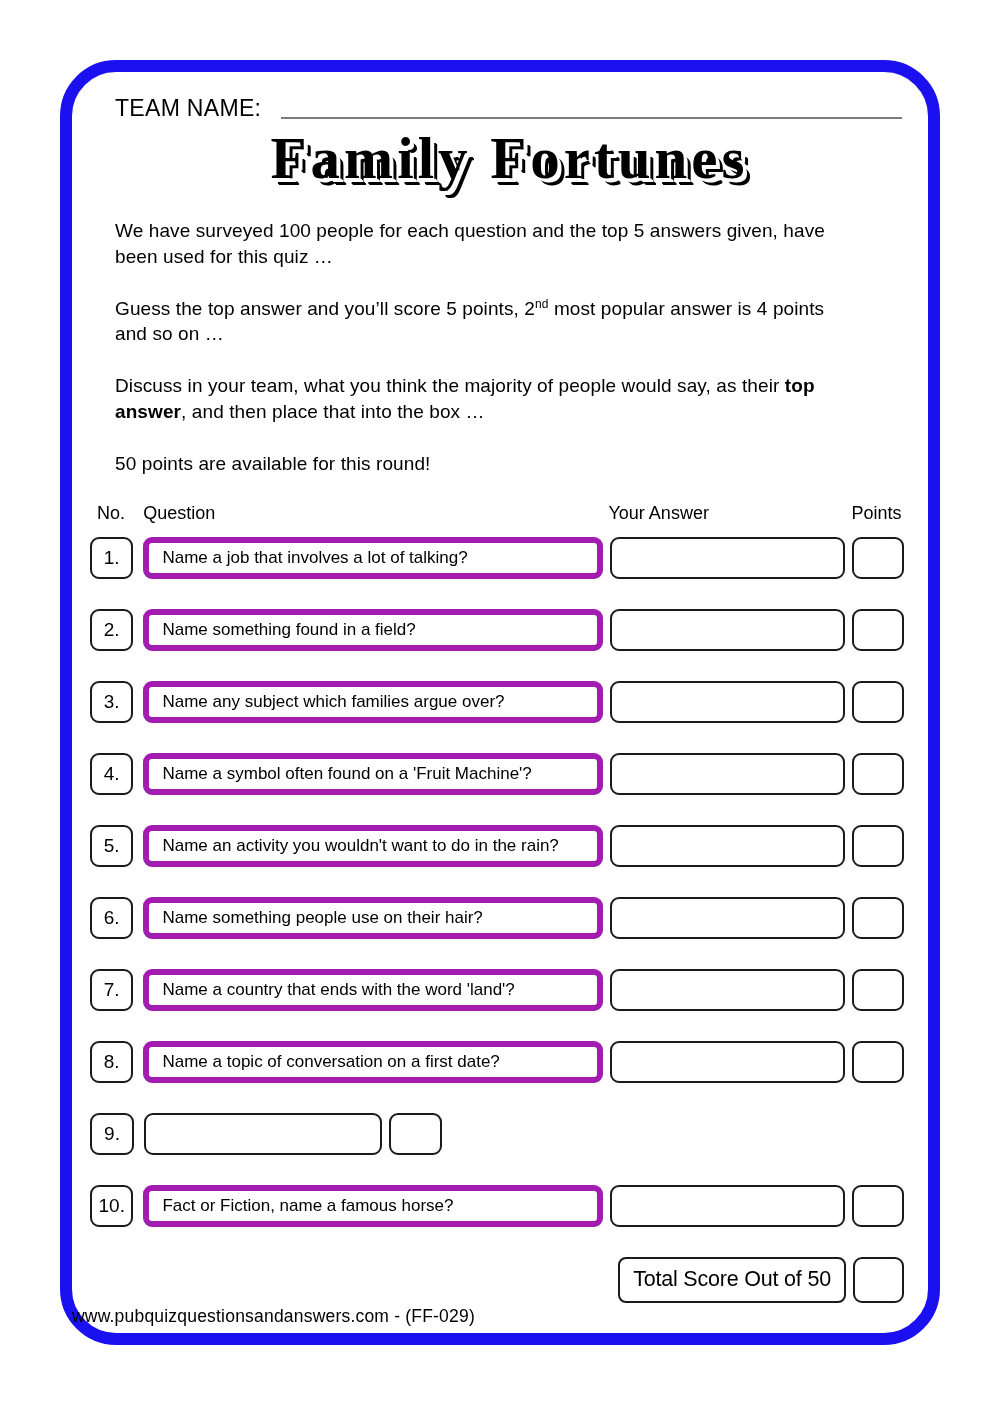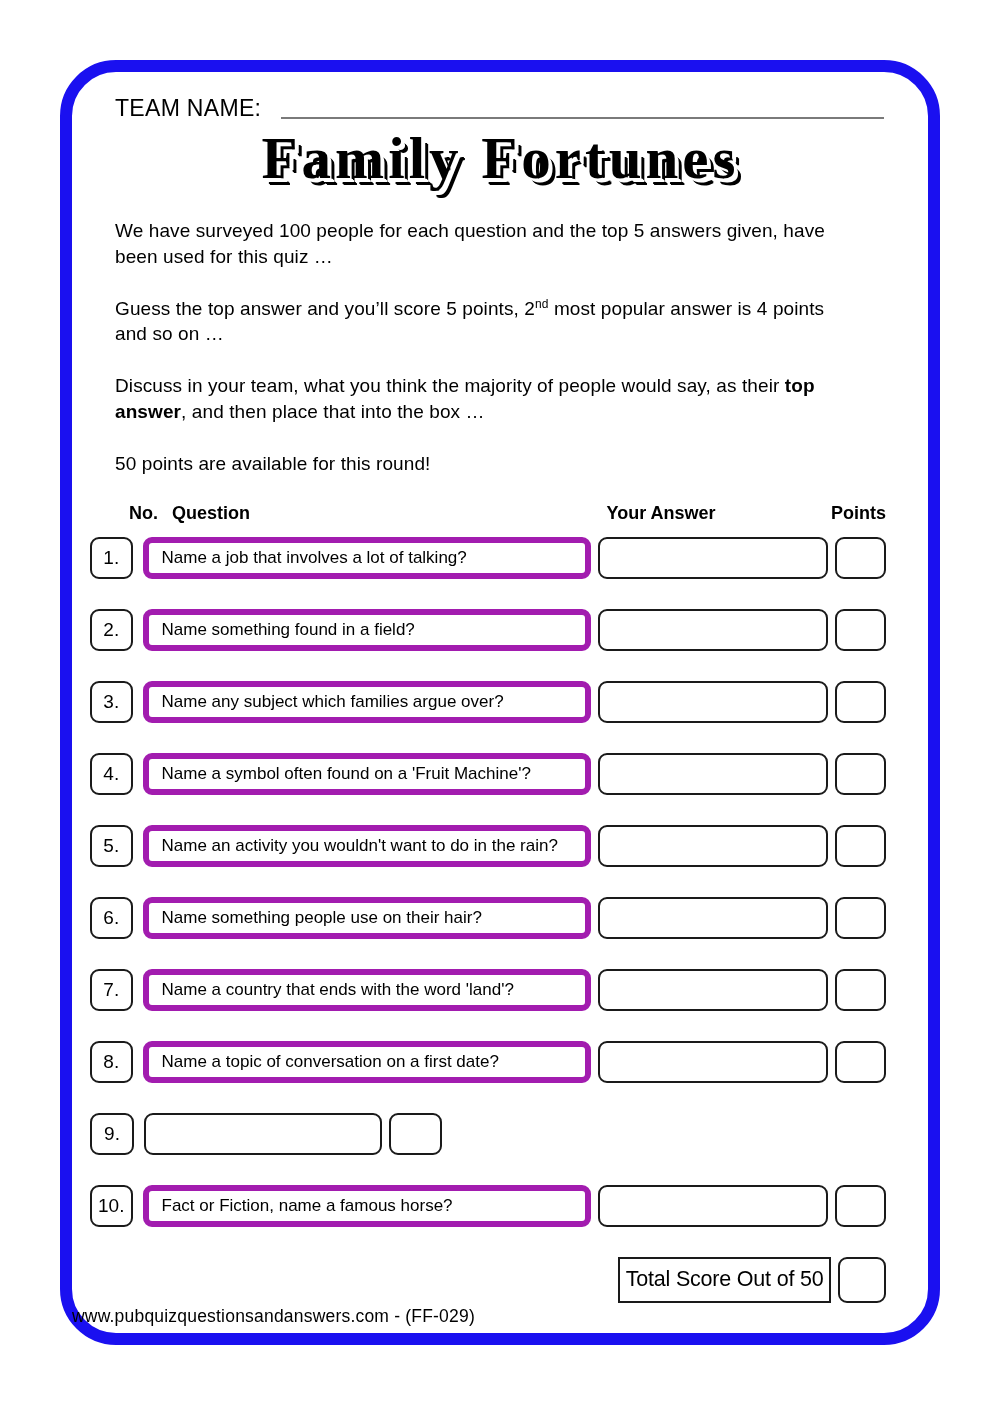--- a/index.html
+++ b/index.html
@@ -5,41 +5,41 @@
   html,body { margin:0; padding:0; background:#fff; }
   .page {
     position:relative; width:992px; height:1403px; background:#fff;
     font-family:"Liberation Sans", sans-serif; color:#000; overflow:hidden;
   }
   .frame {
     position:absolute; left:60px; top:60px; width:880px; height:1285px;
     border:12px solid #1a10f0; border-radius:56px; box-sizing:border-box;
   }
   .inner {
-    position:absolute; inset:0; padding:18px 42px 0 43px; box-sizing:border-box;
+    position:absolute; inset:0; padding:18px 24px 0 43px; box-sizing:border-box;
   }
   
   .team-row { display:flex; align-items:flex-end; height:30px; }
   .team-label { font-size:24px; letter-spacing:0.3px; line-height:1; transform:scaleX(.96); transform-origin:left; white-space:nowrap; }
   .team-line { flex:1; border-bottom:2px solid #7a7a7a; margin:0 2px 1px 14px; }
   
   .title {
     margin:8px 0 0 0; text-align:center;
     font-family:Liberation Serif, serif; font-weight:bold;
     font-size:59px; line-height:1.05; letter-spacing:4px; white-space:nowrap;
     text-shadow: 3px 3px 0 #fff, 4px 4px 0 #fff, 6px 6px 0 #000, 7px 7px 0 #000;
   }
   
   .para { font-size:19px; line-height:1.36; margin:0 0 26px 0; white-space:pre-line; letter-spacing:0.1px; }
   .para.first { margin-top:28px; }
   .para sup { font-size:12px; line-height:0; }
   .para b { font-weight:bold; }
   
   .table-block { margin-left:-25px; margin-top:20px; }
-  .thead { display:flex; font-weight:bold; font-size:18px; margin-bottom:13px;margin-left:32px; }
+  .thead { display:flex; font-weight:normal; font-size:18px; margin-bottom:13px; }
   .th-no { width:54px; padding-left:7px; box-sizing:border-box; }
   .th-q  { width:474px; }
   .th-a  { width:245px; }
   .th-p  { width:56px; text-align:center; }
   .row { display:flex; height:42px; margin-bottom:30px; }
   .numbox {
     width:44px; border:2px solid #1a1a1a; border-radius:9px; box-sizing:border-box;
     display:flex; align-items:center; justify-content:center;
     font-size:19px; margin-right:10px; background:#fff;
   }
@@ -51,21 +51,21 @@
   .abox {
     width:238px; border:2px solid #1a1a1a; border-radius:9px; box-sizing:border-box;
     margin-right:7px; background:#fff;
   }
   .pbox {
     width:53px; border:2px solid #1a1a1a; border-radius:9px; box-sizing:border-box;
     background:#fff;
   }
   .total-row { display:flex; margin-left:528px; margin-top:24px; height:46px; }
   .total-box {
-    width:238px; border:2px solid #1a1a1a; border-radius:0; box-sizing:border-box;
+    width:238px; border:2px solid #1a1a1a; border-radius:8px; box-sizing:border-box;
     display:flex; align-items:center; justify-content:center;
     font-size:21.5px; letter-spacing:-0.2px; white-space:nowrap;
     margin-right:7px; background:#fff;
   }
   .total-row .pbox { height:46px; }
   
   .footer {
     position:absolute; left:0; right:0; bottom:6px; text-align:left;
     font-size:17.5px; letter-spacing:0.2px;
   }

